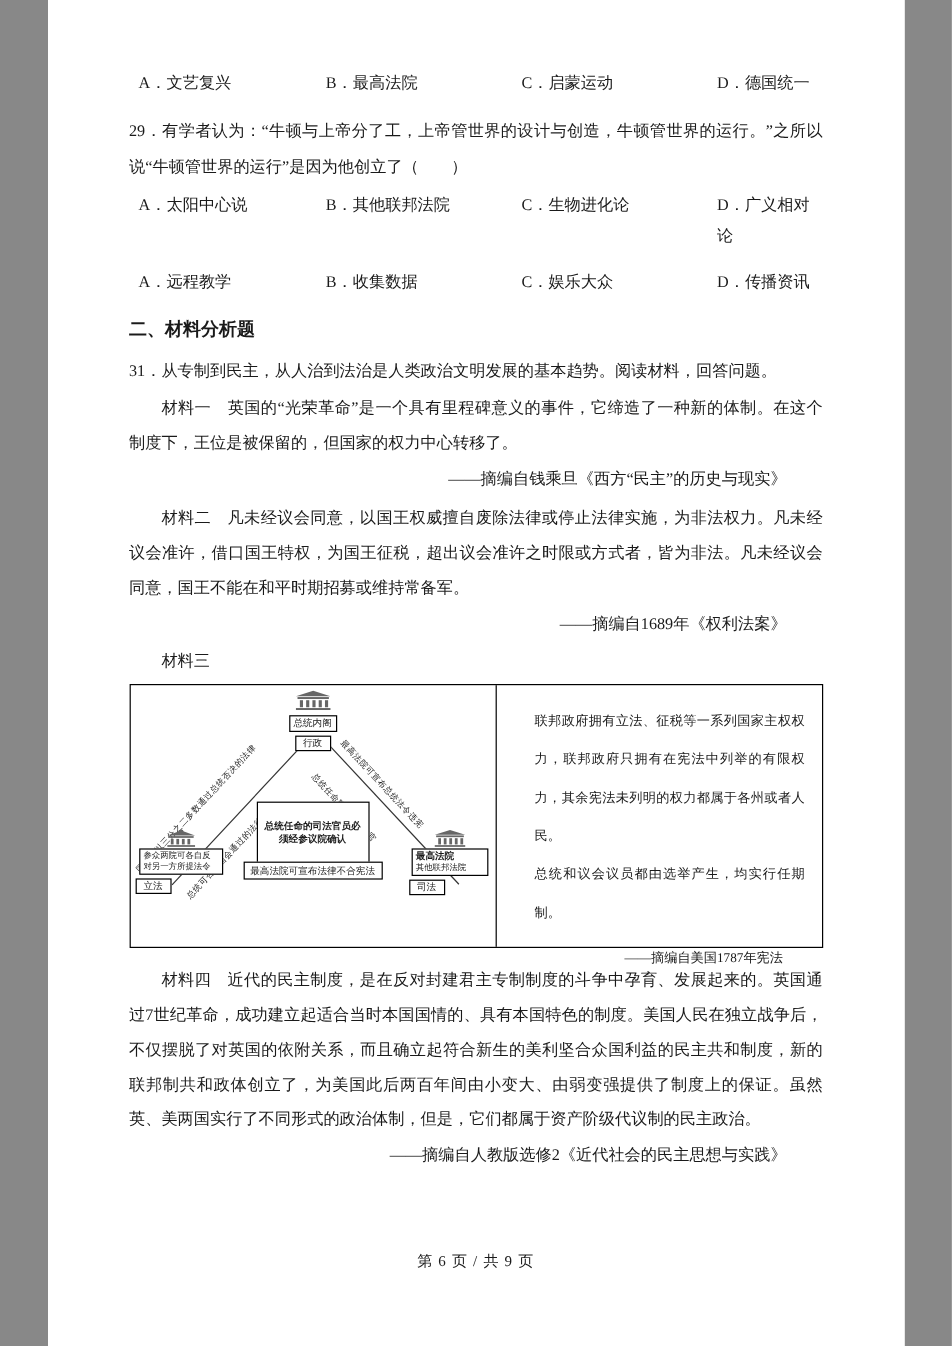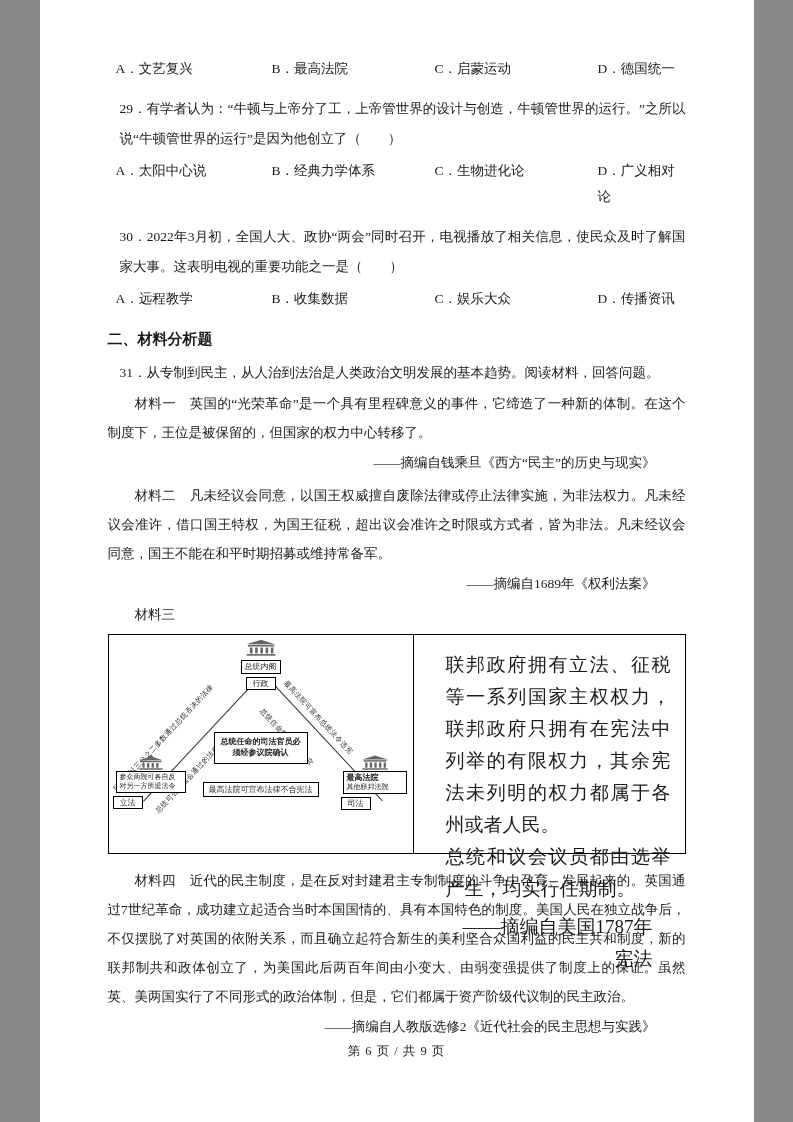--- a/index.html
+++ b/index.html
@@ -14,47 +14,47 @@
     color:#1a1a1a;
     font-size:13.5px;
   }
   .options-row{
     display:grid;
     grid-template-columns:156px 163px 163px 1fr;
     padding-left:8px;
     margin:4px 0 12px 0;
     line-height:26px;
   }
-  .stem{margin:8px 0 0 12px;line-height:30px;text-align:justify;}
+  .stem{margin:8px 0 0 0;line-height:30px;text-align:justify;}
   .section-title{font-weight:bold;font-size:15px;margin:10px 0 4px 0;line-height:30px;}
   .material{margin:1px 0;line-height:29px;text-align:justify;text-indent:2em;}
   .source{line-height:29px;text-align:right;padding-right:30px;margin:0 0 4px 0;}
   .m3-label{margin:3px 0 6px 0;line-height:26px;text-indent:2em;}
   .m3-box{
     display:flex;
     border:1.5px solid #000;
     height:218px;
     margin-bottom:12px;
     gap:16px;
   }
   .m3-left{width:304px;border-right:1.5px solid #000;position:relative;flex:0 0 auto;overflow:hidden;}
-  .m3-right{flex:1;padding:14px 14px 0 16px;font-size:19px;line-height:32px;text-align:justify;}
+  .m3-right{flex:1;padding:14px 14px 0 16px;font-size:11px;line-height:32px;text-align:justify;}
   .m3-right .src{text-align:right;padding-right:18px;margin-top:6px;}
   
   .dg-box{border:1px solid #000;background:#fff;font-size:8px;line-height:1.3;padding:1px 3px;}
   .top-group{position:absolute;left:50%;top:4px;transform:translateX(-50%);width:84px;text-align:center;}
   .top-group .dg-box{display:inline-block;}
   .bldg{display:block;margin:0 auto 1px auto;width:44px;height:17px;}
   .bldg-sm{width:40px;height:15px;}
   .edge-line{position:absolute;border-top:1px solid #333;transform-origin:0 0;}
   .edge-text{position:absolute;font-size:7px;white-space:nowrap;transform-origin:0 50%;letter-spacing:.5px;}
   .center-box{
     position:absolute;left:50%;top:97px;transform:translateX(-50%);
     width:86px;border:1px solid #000;background:#fff;
-    font-weight:bold;font-size:8px;text-align:center;padding:4px 3px;line-height:1.35;
+    font-weight:bold;font-size:8px;text-align:center;padding:15px 3px;line-height:1.35;
   }
   .bottom-box{
     position:absolute;left:50%;top:147px;transform:translateX(-50%);
     border:1px solid #000;background:#fff;font-size:8px;padding:1px 5px;white-space:nowrap;
   }
   .corner-group{position:absolute;top:120px;text-align:left;}
   .corner-group .dg-box{margin:0 auto;}
   .bl-group{left:4px;width:76px;}
   .br-group{right:4px;width:68px;}
   .dg-label{display:inline-block;border:1px solid #000;font-size:8px;padding:0 6px;margin-top:2px;background:#fff;}
@@ -71,26 +71,25 @@
   <div class="options-row">
     <span>A．文艺复兴</span>
     <span>B．最高法院</span>
     <span>C．启蒙运动</span>
     <span>D．德国统一</span>
   </div>
 
   <p class="stem">29．有学者认为：“牛顿与上帝分了工，上帝管世界的设计与创造，牛顿管世界的运行。”之所以说“牛顿管世界的运行”是因为他创立了（　　）</p>
   <div class="options-row">
     <span>A．太阳中心说</span>
-    <span>B．经典力学体系</span>
+    <span>B．其他联邦法院</span>
     <span>C．生物进化论</span>
     <span>D．广义相对论</span>
   </div>
 
-  <p class="stem" style="margin-top:0;">30．2022年3月初，全国人大、政协“两会”同时召开，电视播放了相关信息，使民众及时了解国家大事。这表明电视的重要功能之一是（　　）</p>
   <div class="options-row">
     <span>A．远程教学</span>
     <span>B．收集数据</span>
     <span>C．娱乐大众</span>
     <span>D．传播资讯</span>
   </div>
 
   <div class="section-title">二、材料分析题</div>
 
   <p class="stem" style="margin-top:0;">31．从专制到民主，从人治到法治是人类政治文明发展的基本趋势。阅读材料，回答问题。</p>

